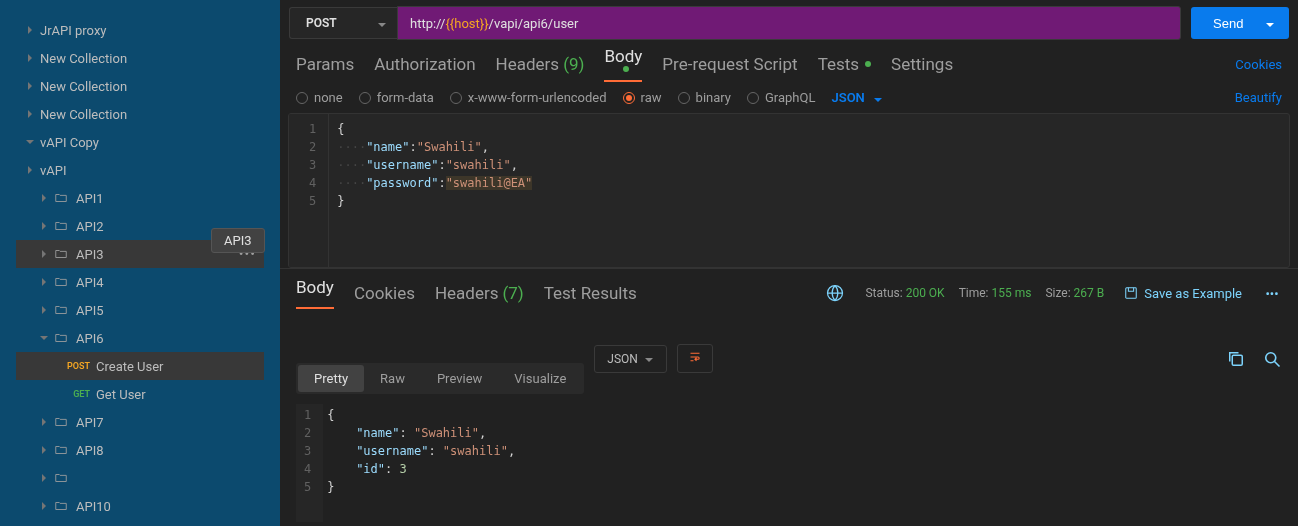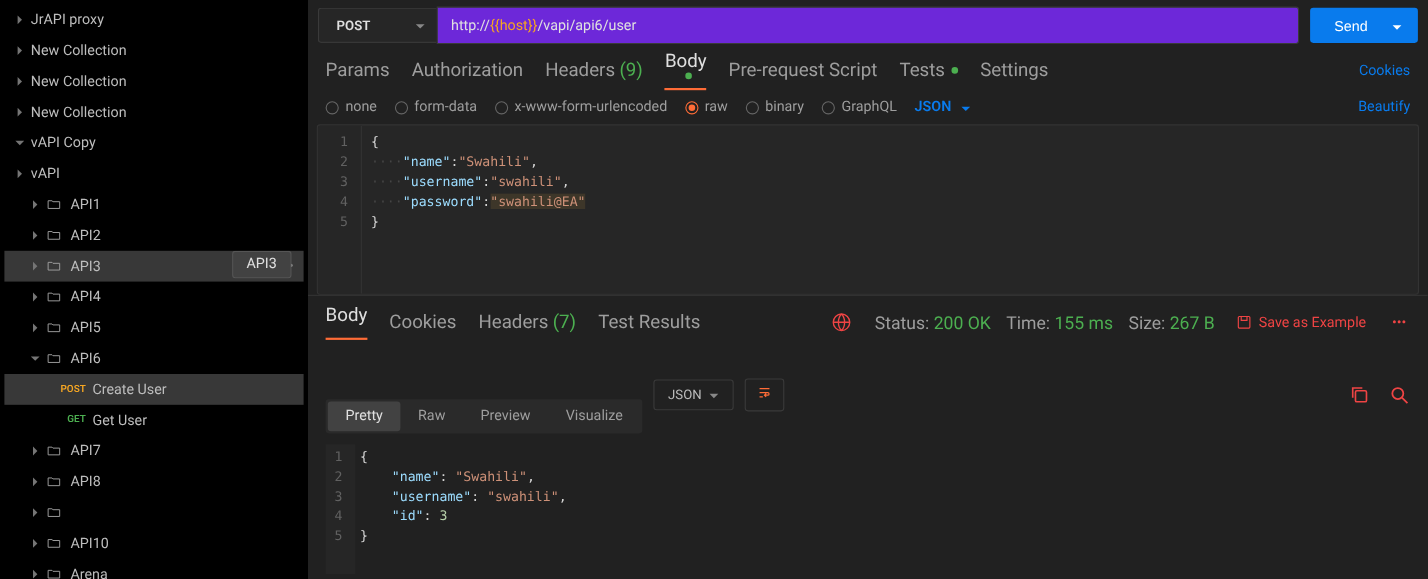--- a/index.html
+++ b/index.html
@@ -12,23 +12,23 @@
       color: #e0e0e0;
       font-family: -apple-system, BlinkMacSystemFont, "Segoe UI", Roboto, Arial, sans-serif;
       font-size: 13px;
       width: 1298px;
       height: 526px;
       overflow: hidden;
       display: flex;
     }
     .sidebar {
       width: 280px;
-      background: #000000;
+      background: #0c4a6e;
       overflow-y: auto;
-      padding: 4px;
+      padding: 16px;
     }
     .tree-item {
       display: flex;
       align-items: center;
       height: 28px;
       padding-left: 8px;
       cursor: pointer;
       color: #bdbdbd;
       font-size: 13px;
       position: relative;
@@ -119,21 +119,21 @@
       color: #e0e0e0;
       font-size: 12px;
     }
     .chevron-down {
       width: 10px;
       height: 10px;
       color: #888;
     }
     .url-input {
       flex: 1;
-      background: #6d28d9;
+      background: #701a75;
       border: 1px solid #3a3a3a;
       border-radius: 0 3px 3px 0;
       height: 32px;
       padding: 16px 12px;
       color: #e0e0e0;
       font-size: 13px;
       font-family: inherit;
       display: flex;
       align-items: center;
     }
@@ -284,28 +284,28 @@
       display: flex;
       align-items: center;
       padding: 8px 16px;
       gap: 20px;
       border-top: 1px solid #333;
     }
     .status-info {
       display: flex;
       align-items: center;
       gap: 14px;
-      font-size: 16px;
+      font-size: 12px;
     }
     .status-label { color: #9e9e9e; }
     .status-val-ok { color: #4caf50; }
     .icon-btn {
       width: 20px;
       height: 20px;
-      color: #ef4444;
+      color: #7dd3fc;
       cursor: pointer;
       display: flex;
       align-items: center;
       justify-content: center;
     }
     .response-toolbar {
       display: flex;
       align-items: center;
       padding: 6px 16px;
       gap: 0;

